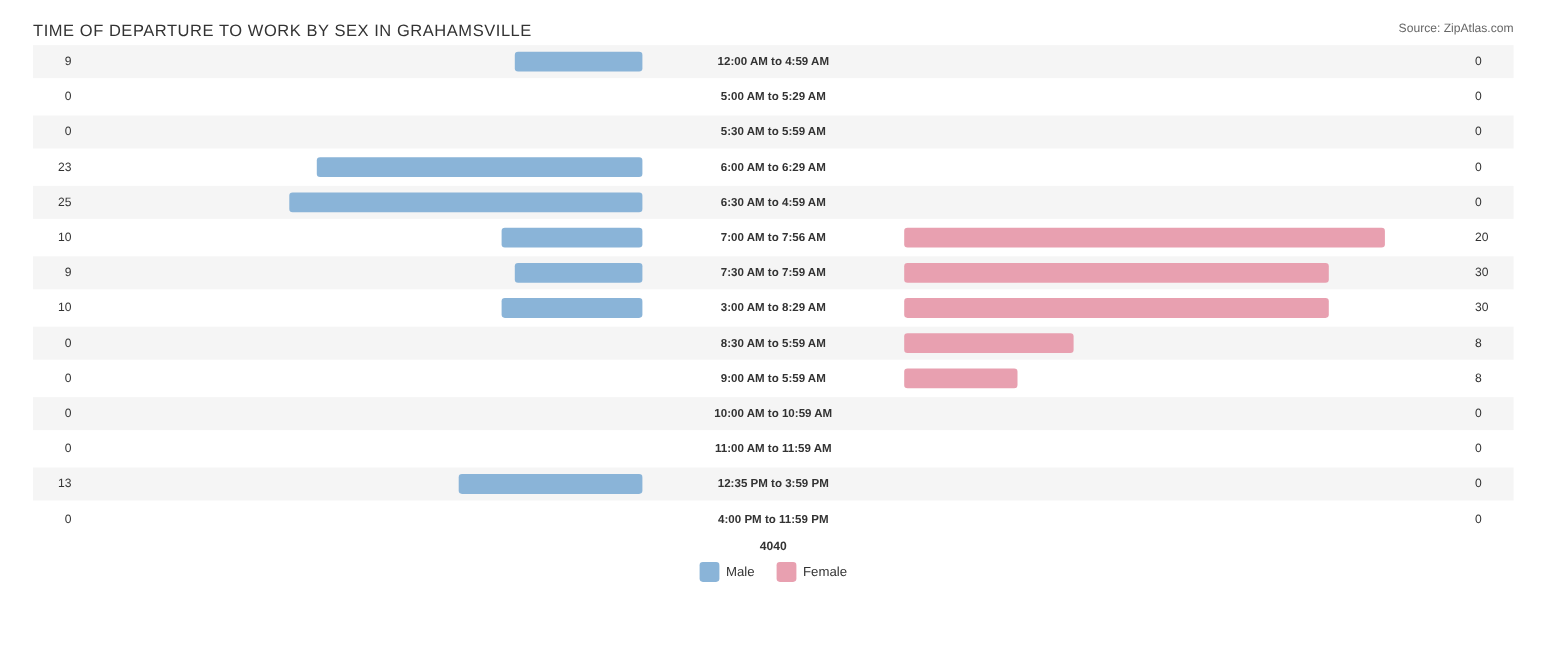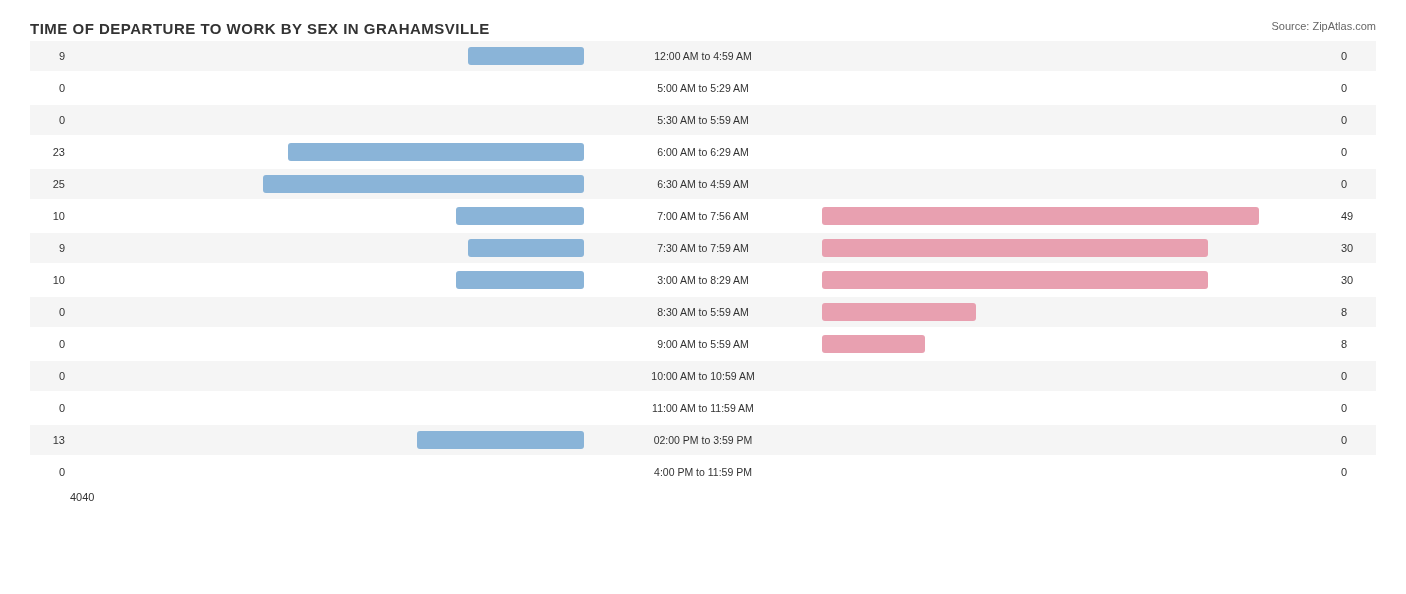--- a/index.html
+++ b/index.html
@@ -12,21 +12,21 @@
     }
     .chart-container {
       width: 1406px;
       height: 594px;
       background: #fff;
       padding: 20px 30px 50px 30px;
       position: relative;
     }
     .chart-title {
       font-size: 15px;
-      font-weight: bold;
+      font-weight: normal;
       color: #333;
       text-transform: uppercase;
       letter-spacing: 0.5px;
       margin-bottom: 4px;
     }
     .source-text {
       position: absolute;
       top: 20px;
       right: 30px;
       font-size: 11px;
@@ -59,23 +59,24 @@
       font-size: 12px;
       color: #333;
     }
     .legend-color {
       width: 18px;
       height: 18px;
       border-radius: 3px;
     }
     .axis-labels {
       display: flex;
-      justify-content: flex-start;
+      justify-content: center;
       padding: 0 40px;
       margin-top: 4px;
+      font-weight: bold;
     }
     .axis-label {
       font-size: 11px;
       color: #333;
     }
     
     .row-inner {
       display: flex;
       align-items: center;
       width: 100%;
@@ -88,20 +89,21 @@
       color: #333;
       padding-right: 5px;
       flex-shrink: 0;
     }
     .mid {
       flex: 1;
       display: flex;
       align-items: center;
       height: 100%;
       position: relative;
+      font-weight: bold;
     }
     .male-side {
       flex: 1;
       display: flex;
       justify-content: flex-end;
       align-items: center;
       height: 100%;
       padding-right: 4px;
     }
     .label-cell {
@@ -233,21 +235,21 @@
         <div class="left-num">10</div>
         <div class="mid">
           <div class="male-side">
             <div class="male-bar-inner" style="width:25%; background:#8ab4d8;"></div>
           </div>
           <div class="label-cell">7:00 AM to 7:56 AM</div>
           <div class="female-side">
             <div class="female-bar-inner" style="width:85%; background:#e8a0b0;"></div>
           </div>
         </div>
-        <div class="right-num">49</div>
+        <div class="right-num">20</div>
       </div>
     </div>
       <div class="row">
       <div class="row-inner">
         <div class="left-num">9</div>
         <div class="mid">
           <div class="male-side">
             <div class="male-bar-inner" style="width:22.5%; background:#8ab4d8;"></div>
           </div>
           <div class="label-cell">7:30 AM to 7:59 AM</div>
@@ -333,21 +335,21 @@
         <div class="right-num">0</div>
       </div>
     </div>
       <div class="row">
       <div class="row-inner">
         <div class="left-num">13</div>
         <div class="mid">
           <div class="male-side">
             <div class="male-bar-inner" style="width:32.5%; background:#8ab4d8;"></div>
           </div>
-          <div class="label-cell">02:00 PM to 3:59 PM</div>
+          <div class="label-cell">12:35 PM to 3:59 PM</div>
           <div class="female-side">
             <div class="female-bar-inner" style="width:0%; background:#e8a0b0;"></div>
           </div>
         </div>
         <div class="right-num">0</div>
       </div>
     </div>
       <div class="row">
       <div class="row-inner">
         <div class="left-num">0</div>
@@ -363,13 +365,23 @@
         <div class="right-num">0</div>
       </div>
     </div>
     </div>
 
   <div class="axis-labels">
     <span class="axis-label">40</span>
     <span class="axis-label">40</span>
   </div>
 
+  <div class="legend">
+    <div class="legend-item">
+      <div class="legend-color" style="background:#8ab4d8;"></div>
+      <span>Male</span>
+    </div>
+    <div class="legend-item">
+      <div class="legend-color" style="background:#e8a0b0;"></div>
+      <span>Female</span>
+    </div>
+  </div>
 </div>
 
 </body></html>

